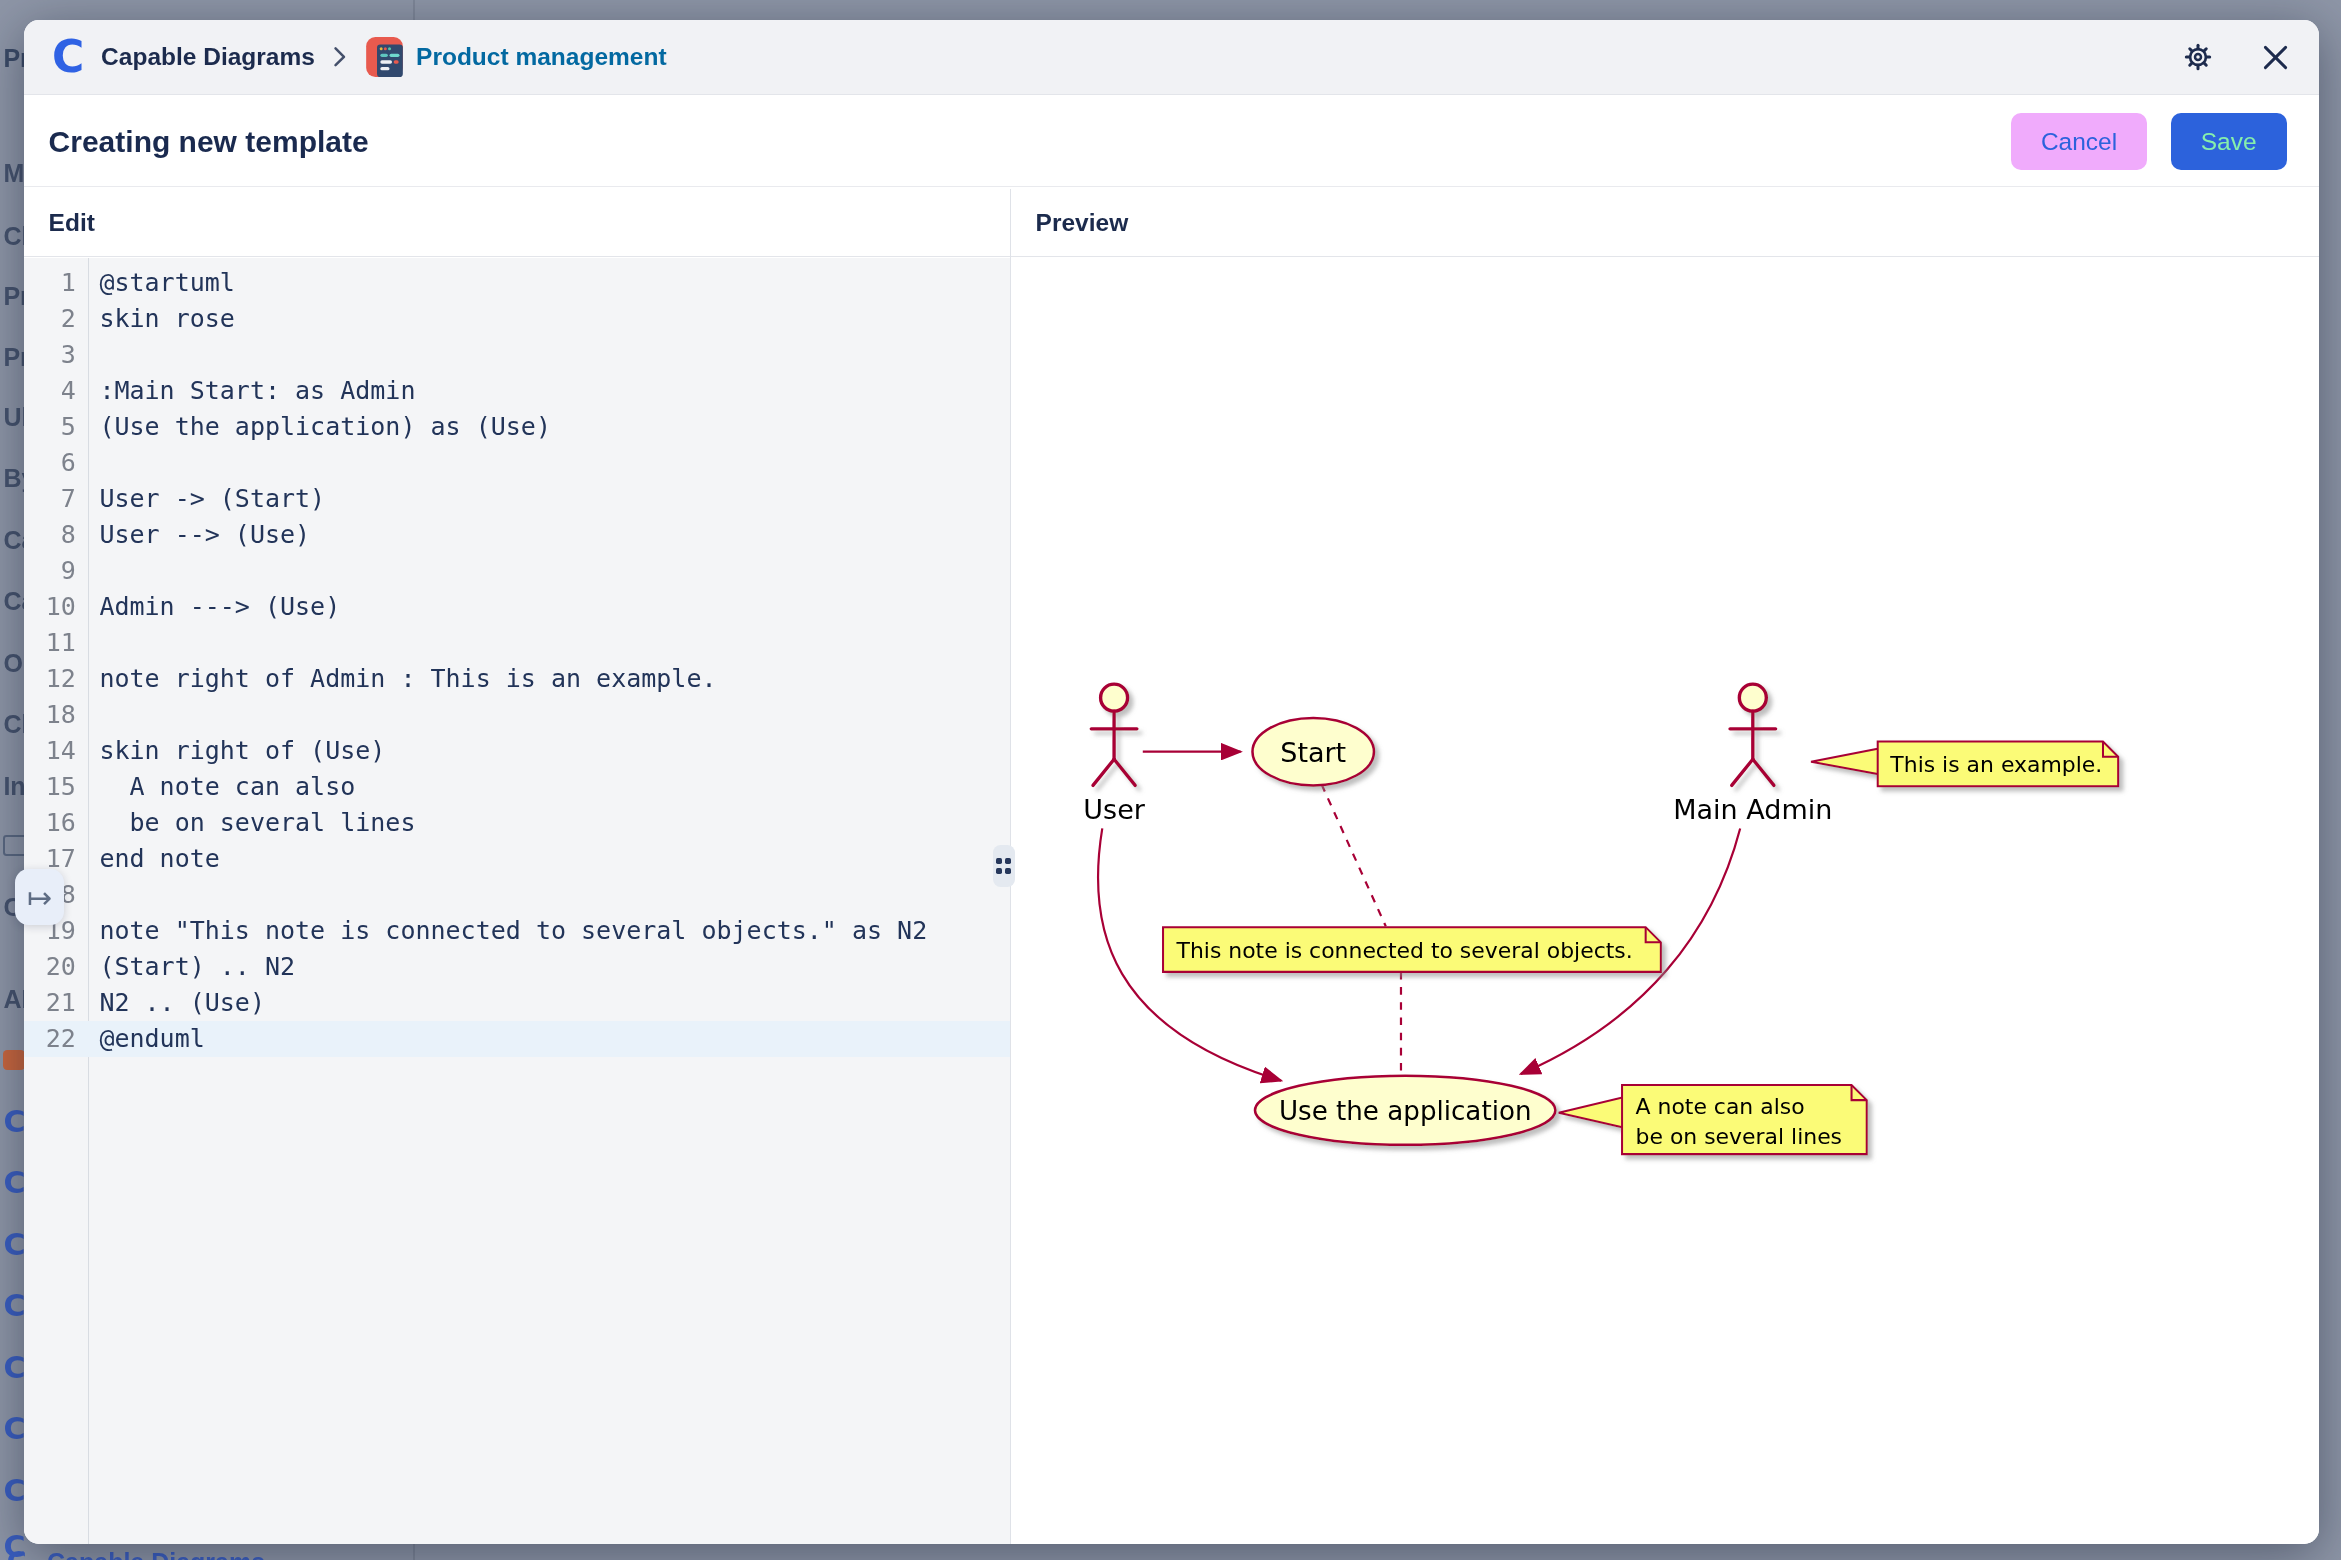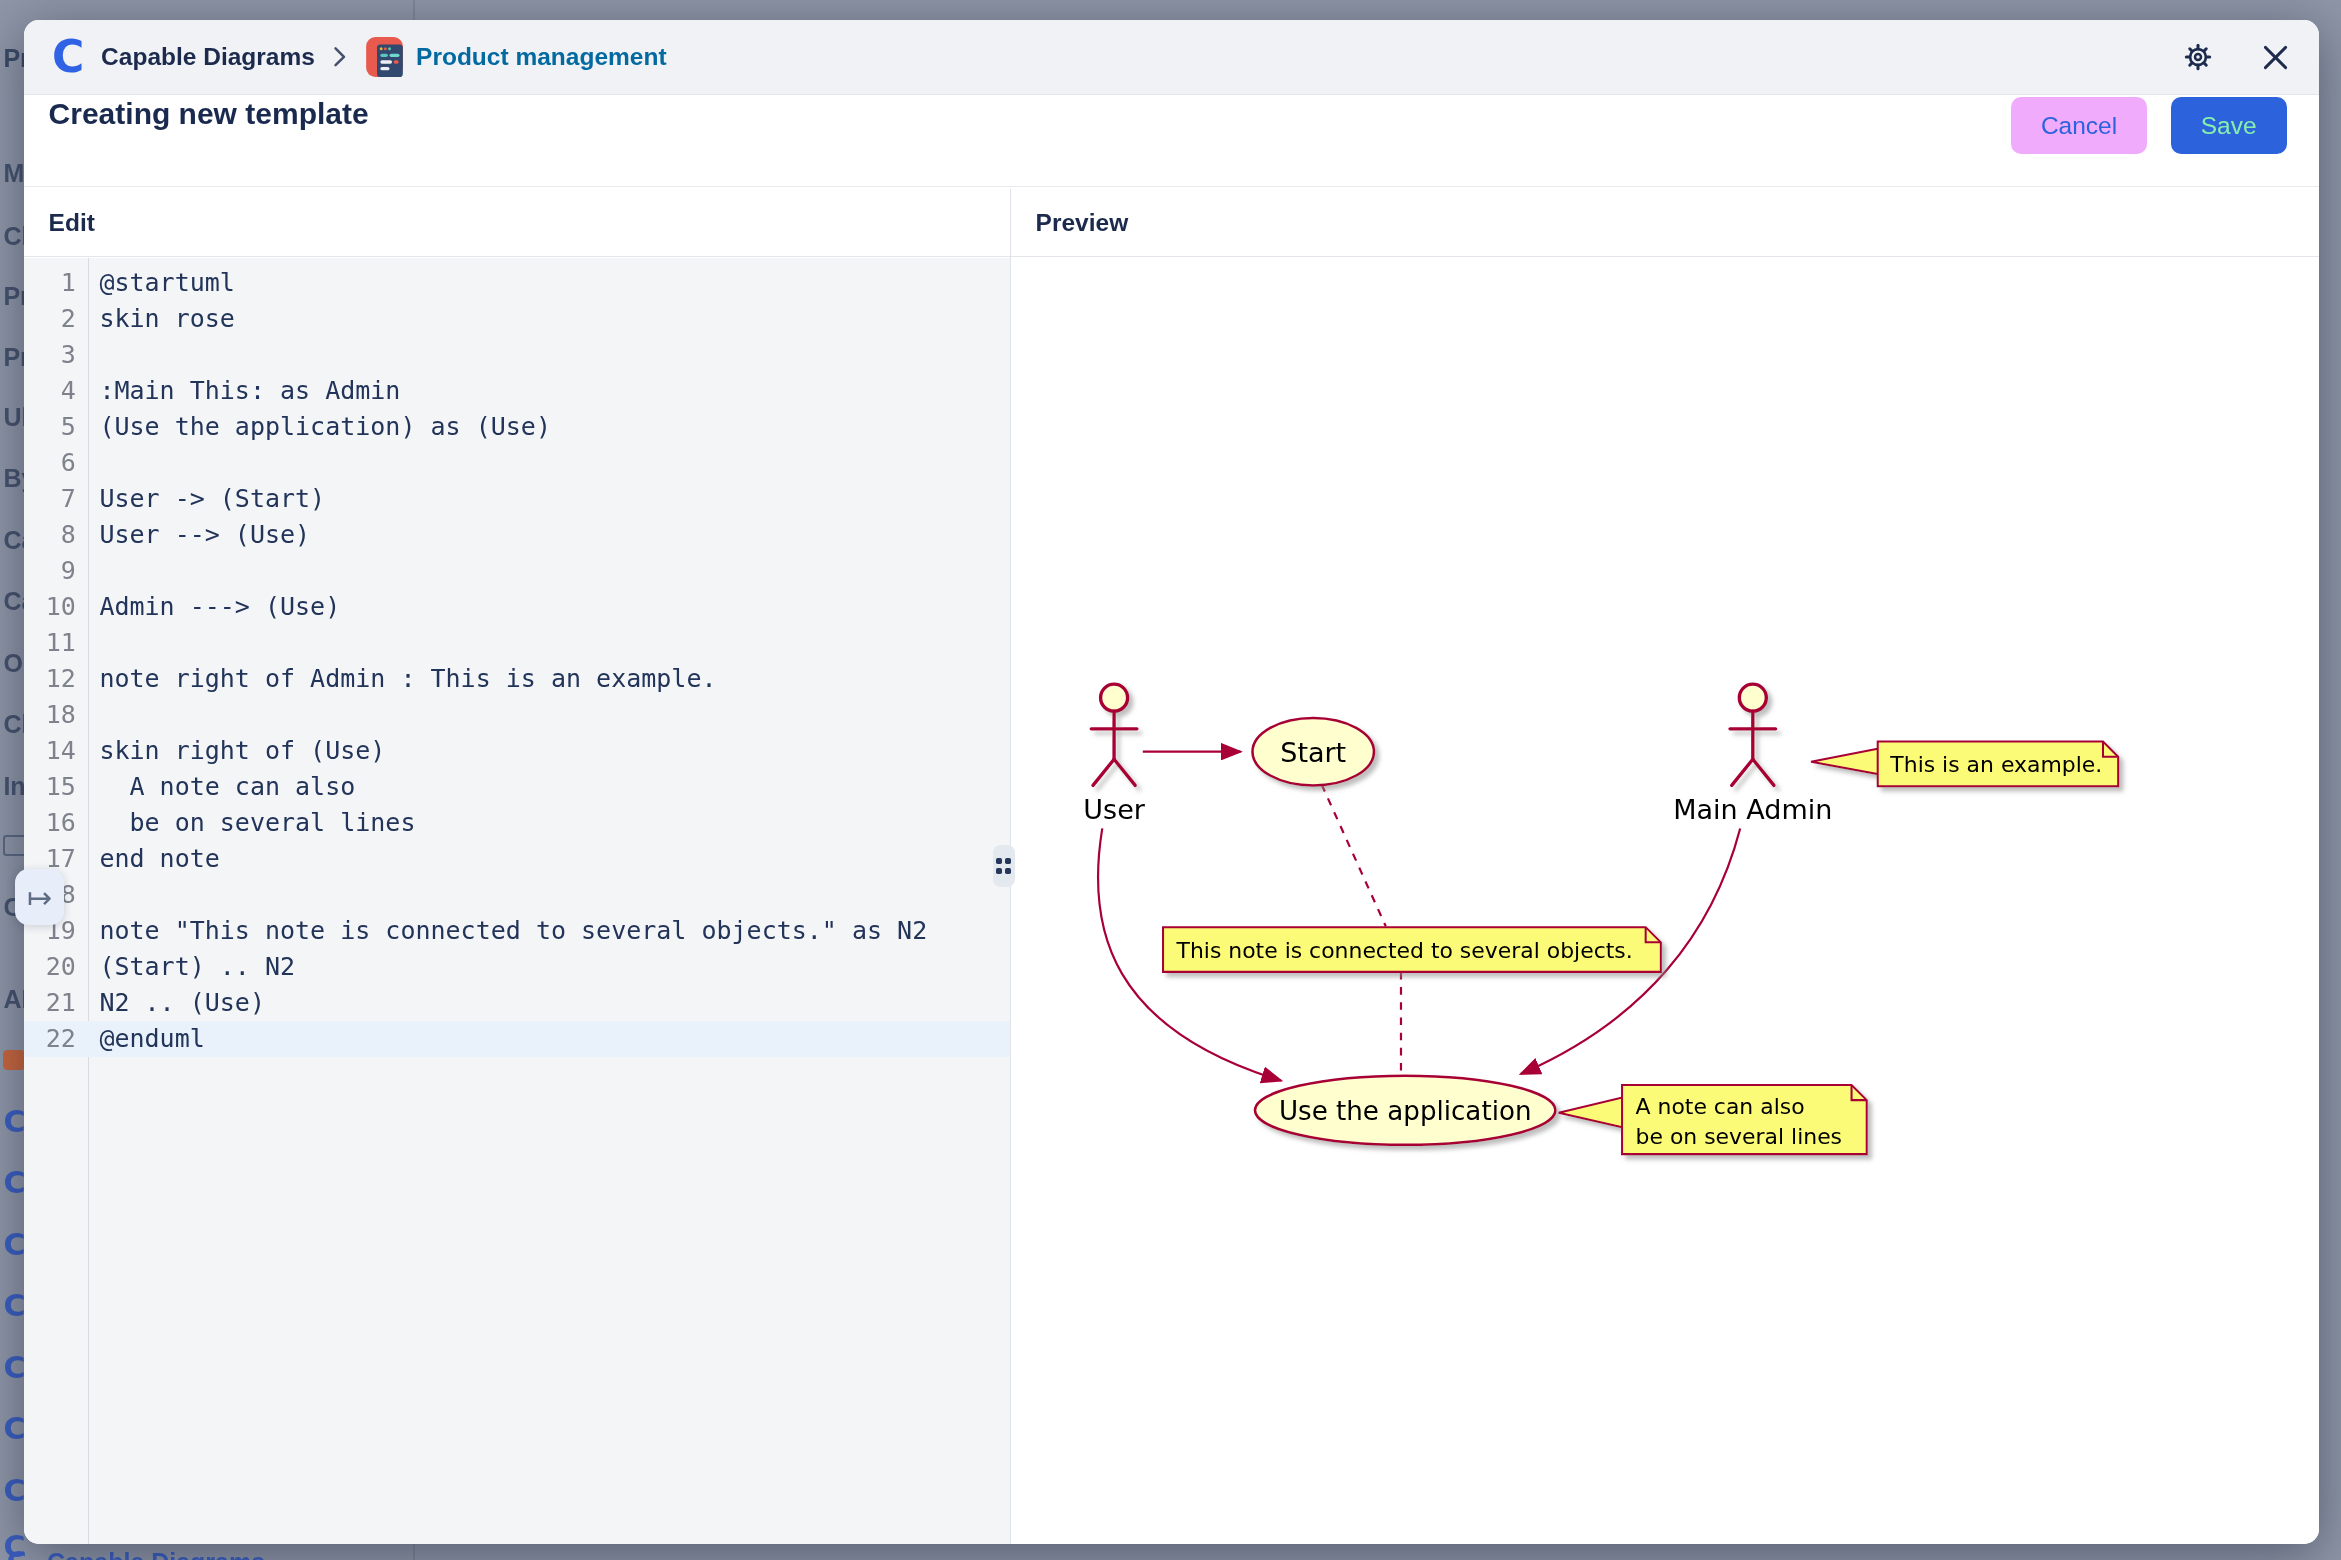--- a/index.html
+++ b/index.html
@@ -27,21 +27,21 @@
   .crumbbar .logo{width:39px;height:44px;display:flex;align-items:center;justify-content:center;
                   font:800 44px/1 "DejaVu Sans",sans-serif;color:#2F62E4;}
   .crumb-app{margin-left:13.5px;font-size:24.5px;font-weight:600;color:#1C2B4D;cursor:pointer;}
   .crumb-sep{margin:0 18.6px;display:flex;align-items:center;}
   .prod-icon{width:37px;height:40px;margin-right:13.5px;}
   .crumb-page{font-size:24.5px;font-weight:600;color:#0369a1;cursor:pointer;}
   .crumb-actions{margin-left:auto;display:flex;align-items:center;gap:40px;}
   .iconbtn{width:37px;height:37px;display:flex;align-items:center;justify-content:center;cursor:pointer;}
 
   .titlebar{position:absolute;left:0;top:77px;width:100%;height:90px;background:#fff;
-            border-bottom:1.7px solid #E9EAEE;display:flex;align-items:flex-start;padding:0 32px 0 25px;box-sizing:border-box;}
+            border-bottom:1.7px solid #E9EAEE;display:flex;align-items:center;padding:0 32px 0 25px;box-sizing:border-box;}
   .page-title{font-size:30px;font-weight:700;color:#1A2A4F;}
   .actions{margin-left:auto;display:flex;gap:23.6px;}
   .btn{height:57px;border:none;border-radius:10px;font-family:"Liberation Sans",sans-serif;
        font-size:24.5px;font-weight:500;padding:0 30px;cursor:pointer;}
   .btn.cancel{background:#f0abfc;color:#2C62DC;}
   .btn.save{background:#2C62DC;color:#86efac;}
 
   .paneheads{position:absolute;left:0;top:169px;width:100%;height:67px;background:#fff;
              border-bottom:1.7px solid #E3E5EA;}
   .panehead{position:absolute;top:0;height:67px;display:flex;align-items:center;
@@ -187,21 +187,21 @@
         <div class="line">
           <span class="ln">2</span>
           <span class="lc">skin rose</span>
         </div>
         <div class="line">
           <span class="ln">3</span>
           <span class="lc"></span>
         </div>
         <div class="line">
           <span class="ln">4</span>
-          <span class="lc">:Main This: as Admin</span>
+          <span class="lc">:Main Start: as Admin</span>
         </div>
         <div class="line">
           <span class="ln">5</span>
           <span class="lc">(Use the application) as (Use)</span>
         </div>
         <div class="line">
           <span class="ln">6</span>
           <span class="lc"></span>
         </div>
         <div class="line">

